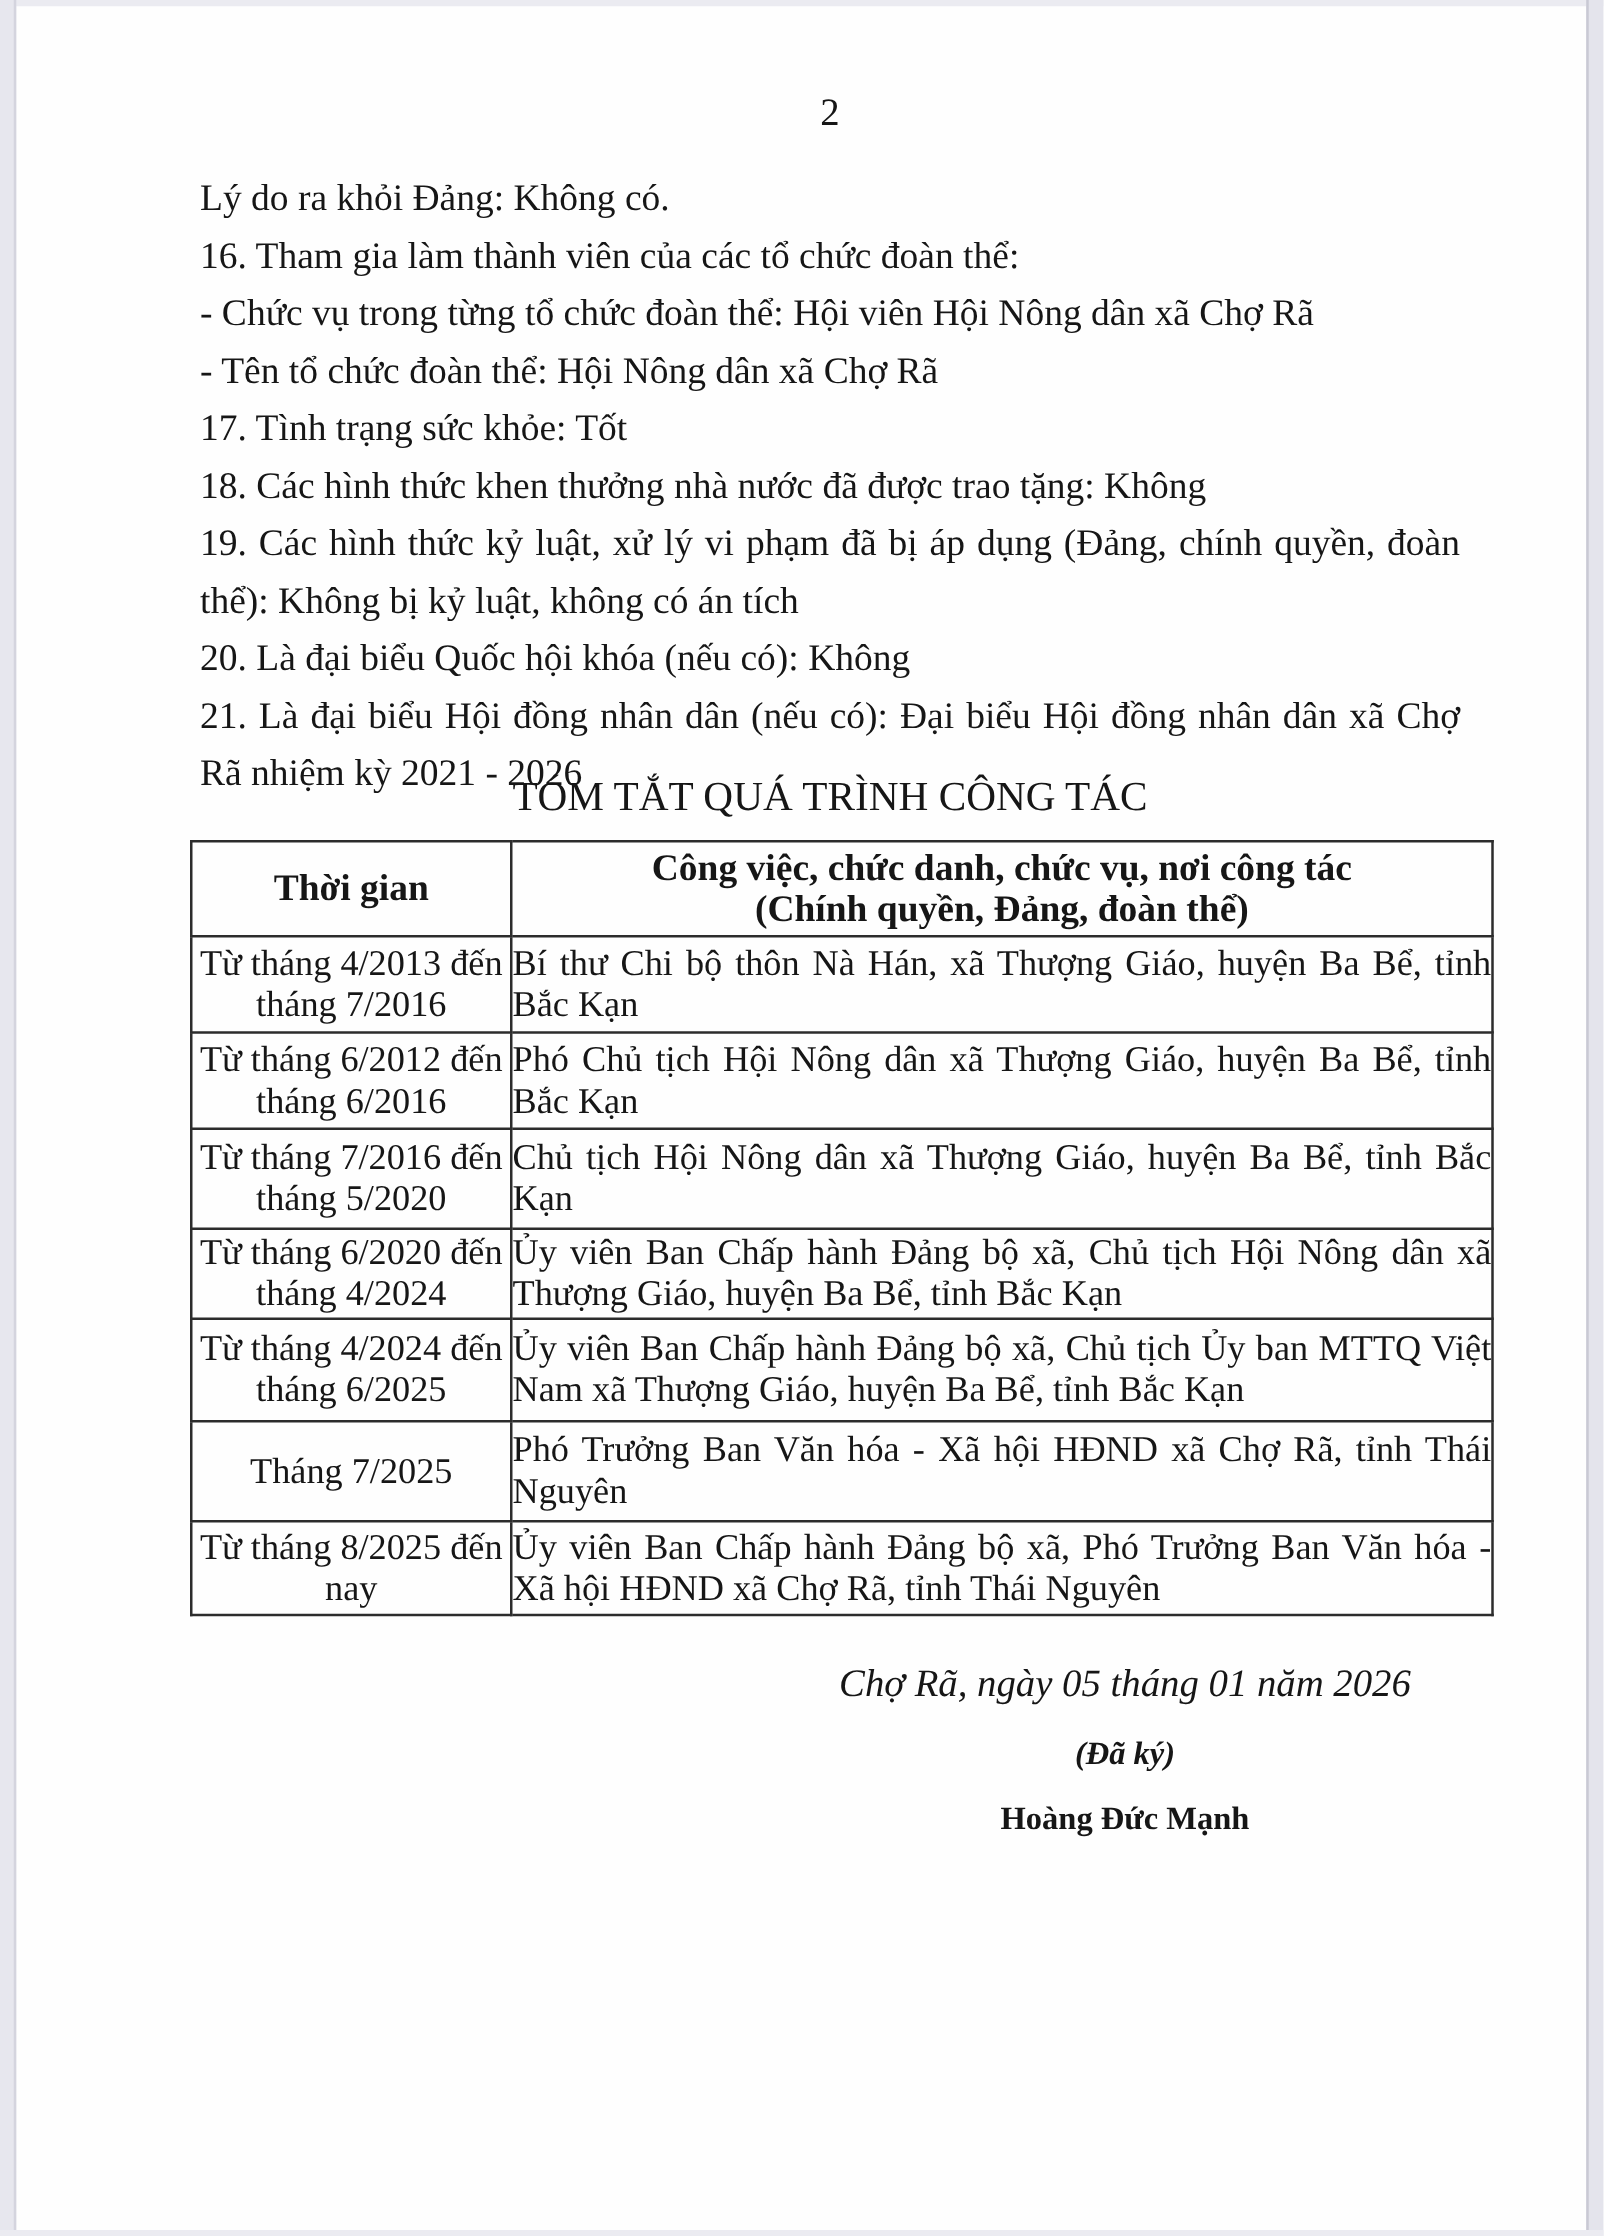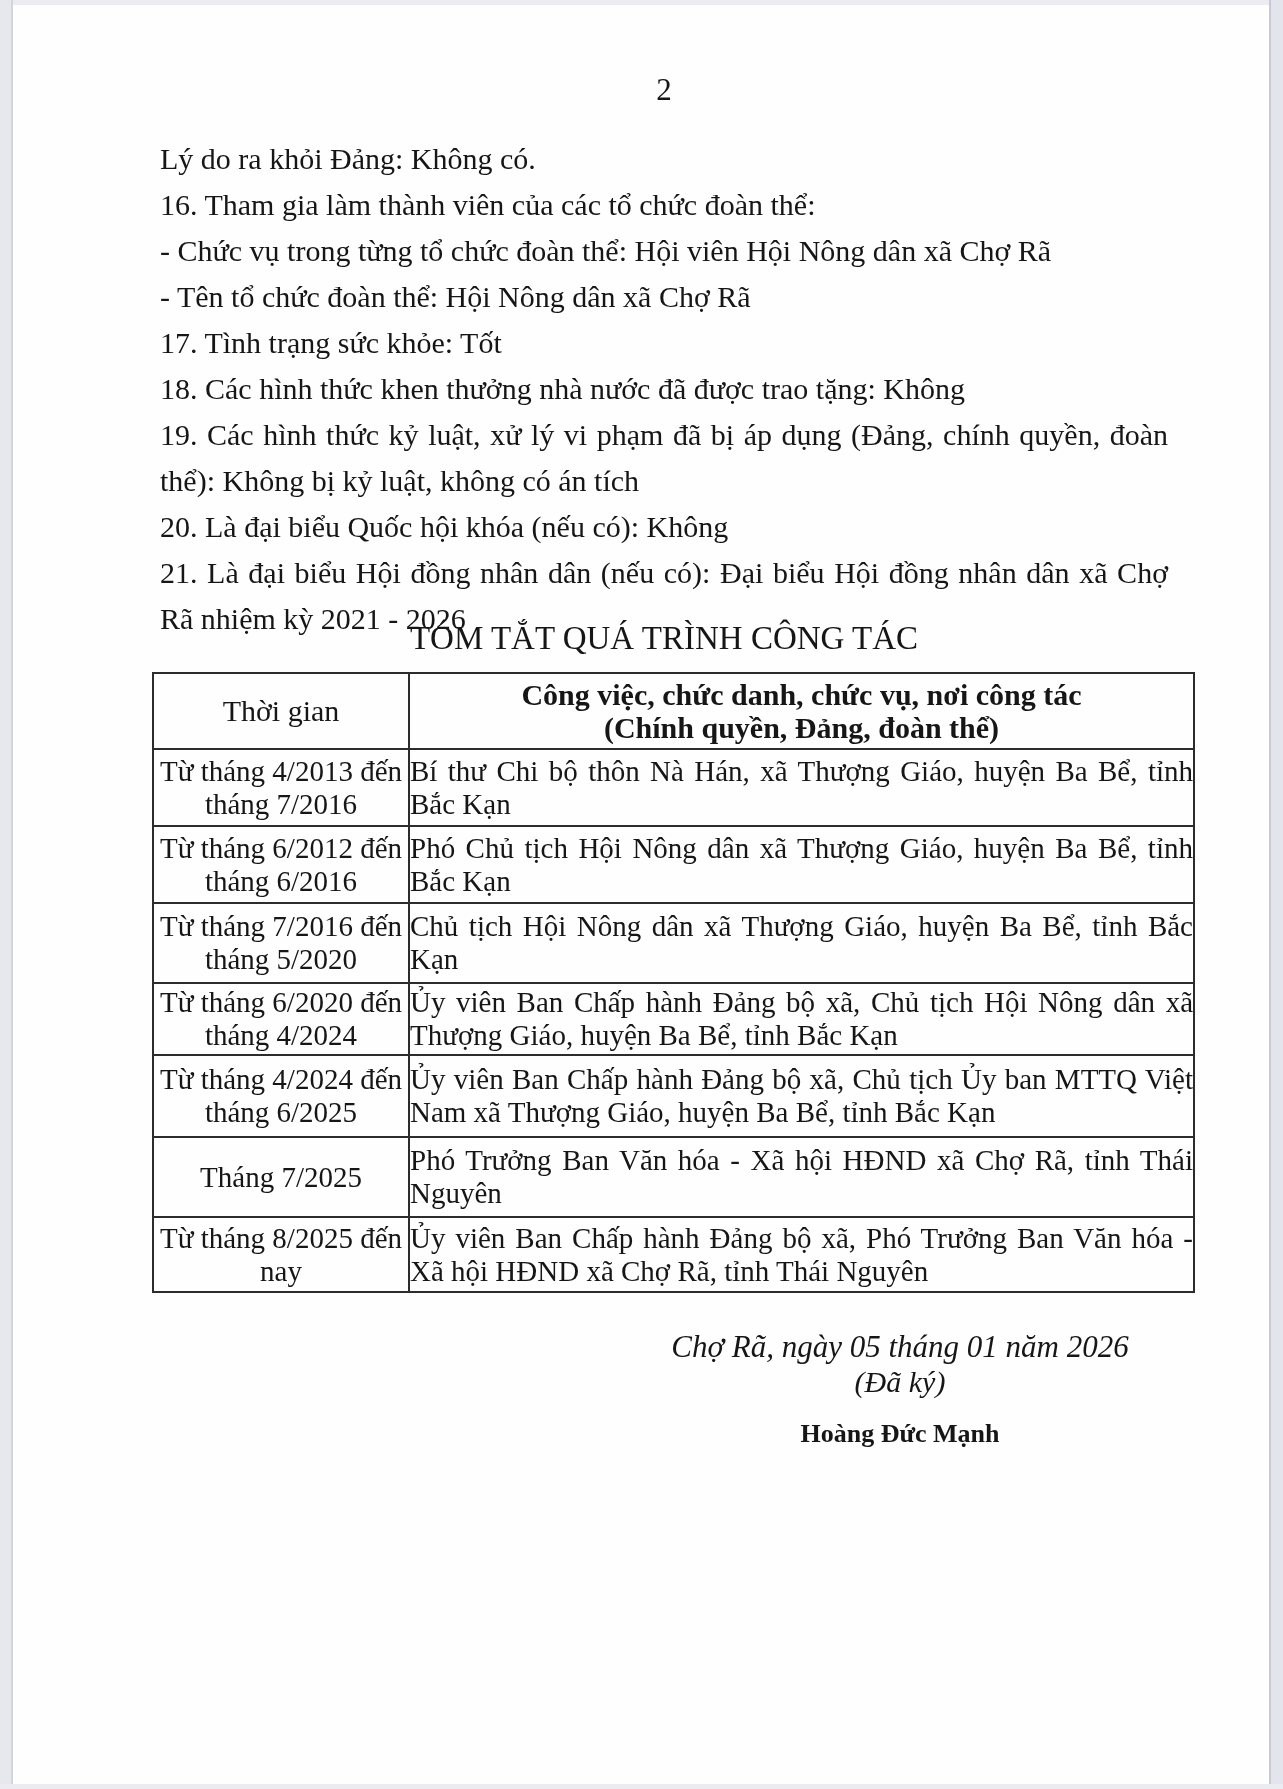--- a/index.html
+++ b/index.html
@@ -47,31 +47,31 @@
     border: 2px solid #2c2c2c; padding: 0; vertical-align: middle;
   }
   table.career thead tr { height: 76px; }
   table.career tbody tr:nth-child(1) { height: 77px; margin-top: 40px; }
   table.career tbody tr:nth-child(2) { height: 77px; }
   table.career tbody tr:nth-child(3) { height: 80px; }
   table.career tbody tr:nth-child(4) { height: 72px; }
   table.career tbody tr:nth-child(5) { height: 82px; padding-left: 12px; }
   table.career tbody tr:nth-child(6) { height: 80px; }
   table.career tbody tr:nth-child(7) { height: 75px; }
-  th.time-h { font-weight: normal; text-align: center; font-size: 30px; border-radius: 22px; }
+  th.time-h { font-weight: bold; text-align: center; font-size: 30px; border-radius: 22px; }
   th.job-h  { font-weight: bold; text-align: center; line-height: 33px; font-size: 30px; }
   td.time-cell { text-align: center; line-height: 33px; padding: 2px 4px; }
   td.job-cell  { text-align: justify; line-height: 33px; padding: 3px 10px 3px 12px; border-radius: 32px; }
 
   .signature {
     position: absolute; left: 640px; top: 1328px; width: 520px;
     text-align: center;
   }
   .sig-date { font-style: italic; font-size: 31px; line-height: 37px; }
-  .sig-note { font-weight: normal; font-style: italic; font-size: 30px; line-height: 34px; }
+  .sig-note { font-weight: bold; font-style: italic; font-size: 26px; line-height: 34px; margin-top: 21px; }
   .sig-name { font-weight: bold; font-size: 26px; line-height: 36px; margin-top: 17px; }
 </style>
 </head>
 <body>
 
 <div class="scan">
   <div class="edge-top"></div>
   <div class="edge-left"></div>
   <div class="edge-right"></div>
   <div class="edge-bottom"></div>

